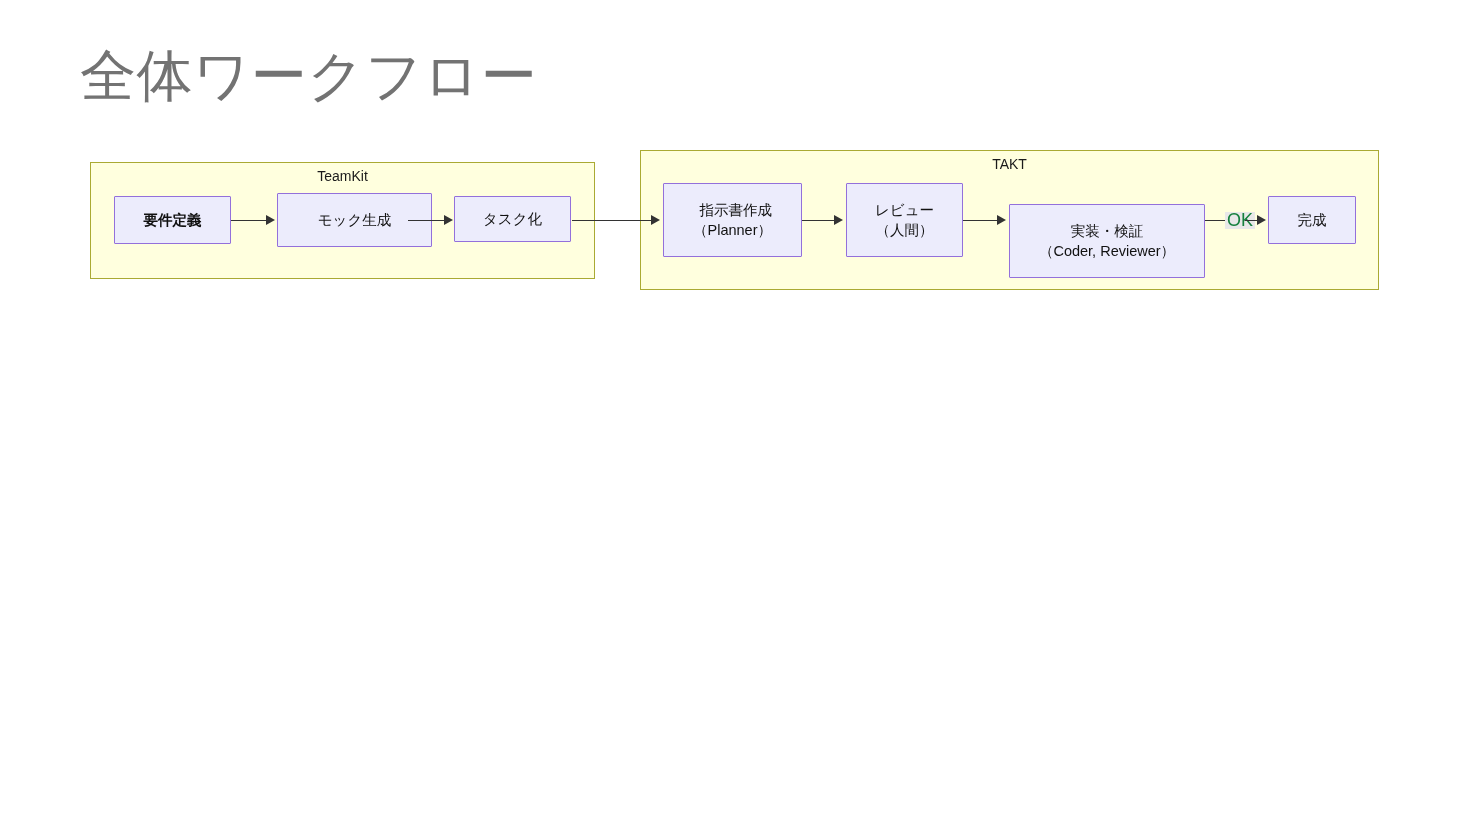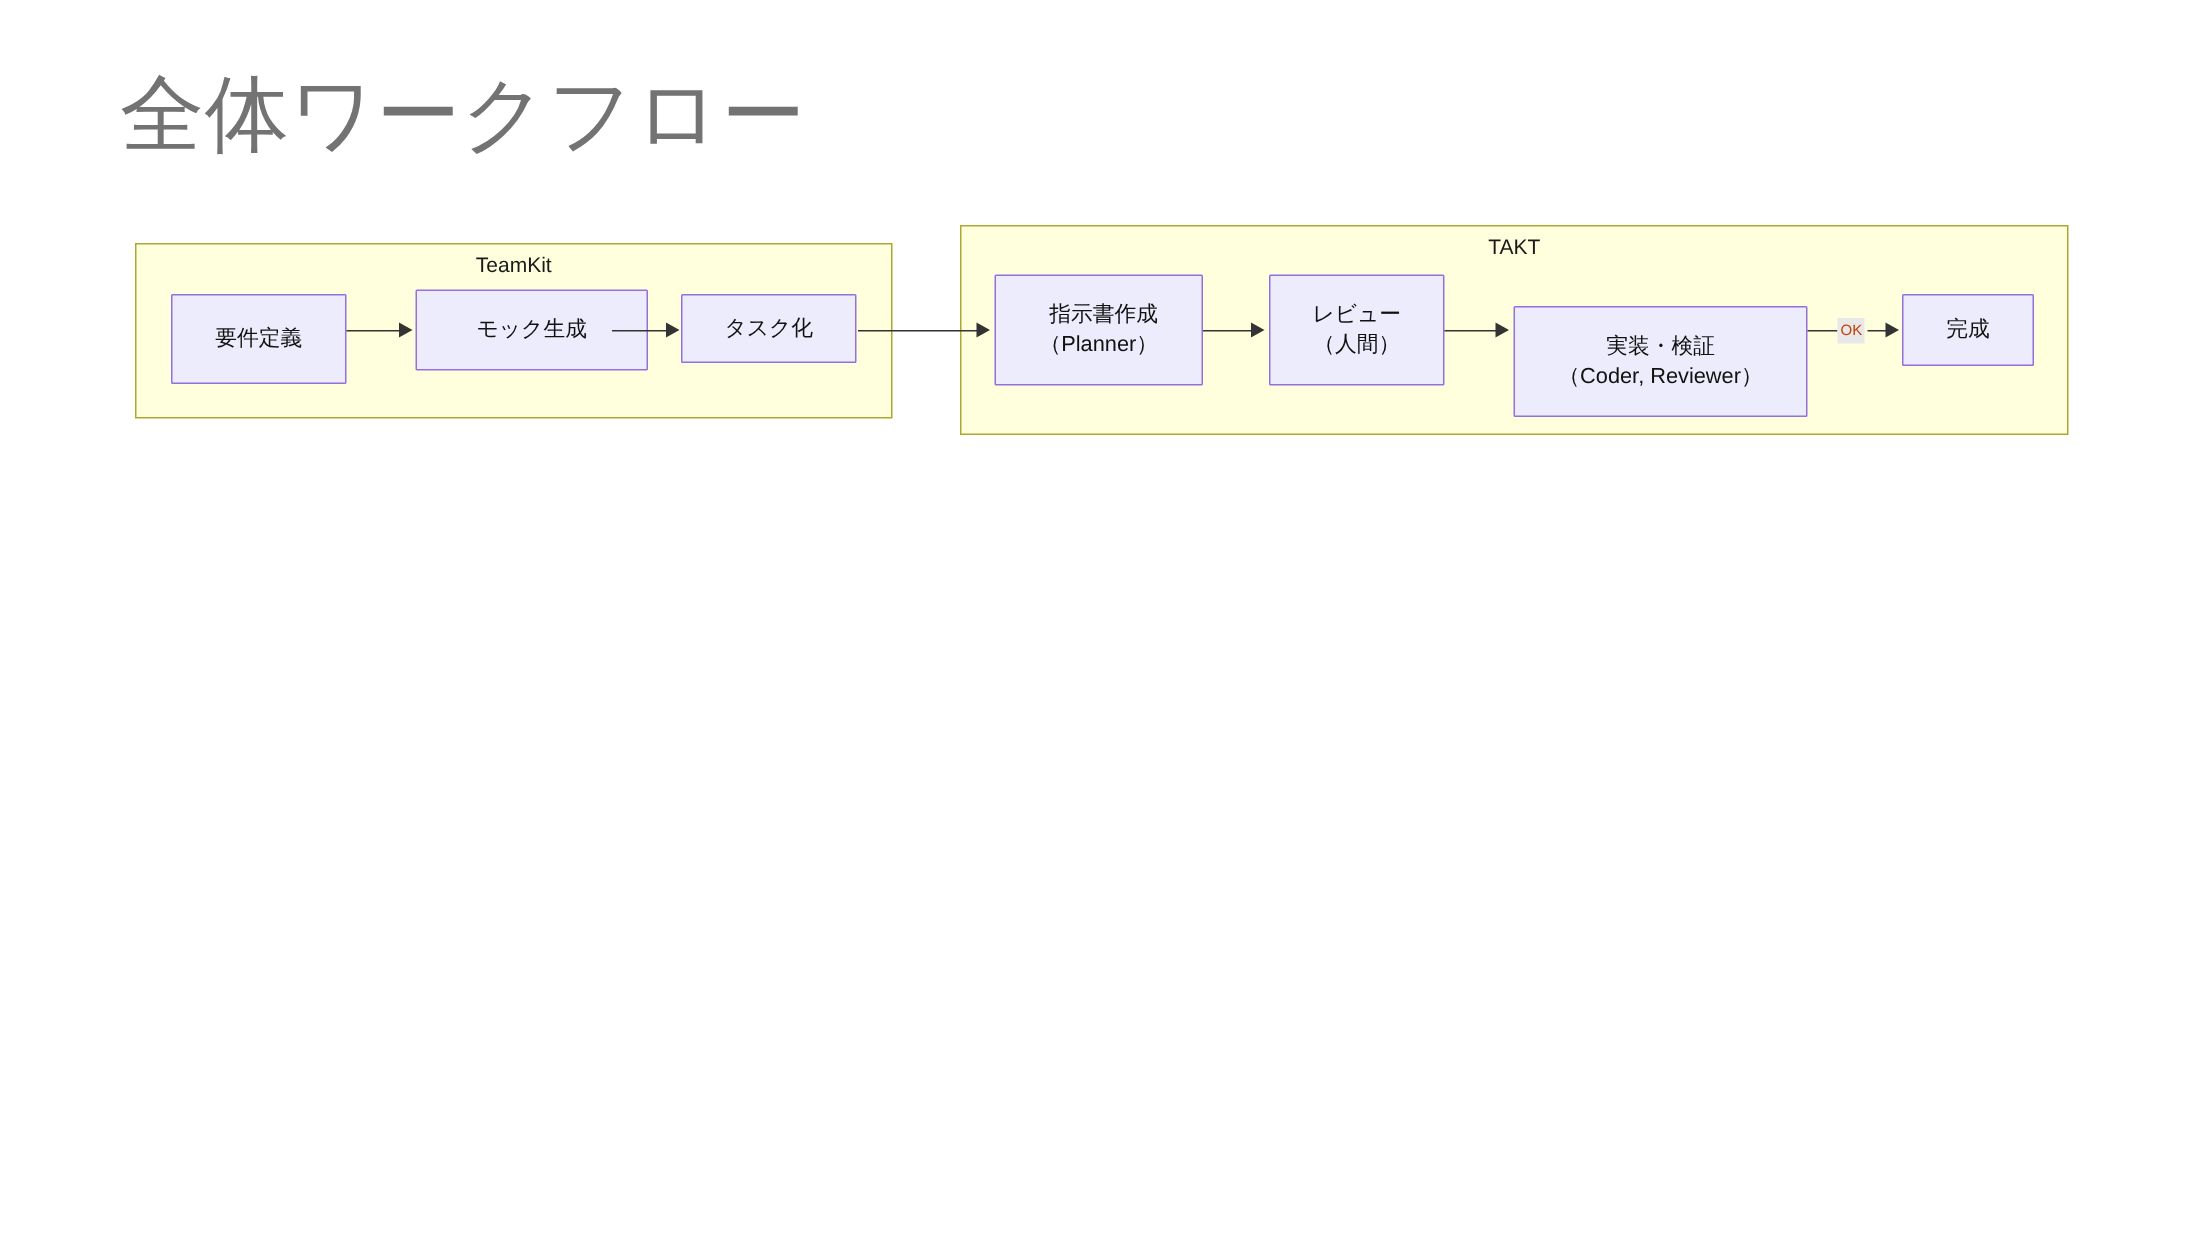--- a/index.html
+++ b/index.html
@@ -80,21 +80,21 @@
     display: flex;
     align-items: center;
     justify-content: center;
     text-align: center;
     font-size: 14.5px;
     line-height: 20px;
     color: #111111;
     white-space: pre-line;
   }
 
-  #node-requirements { left: 114px; top: 196px; width: 117px; height: 60px; }
+  #node-requirements { left: 114px; top: 196px; width: 117px; height: 48px; font-weight: bold; }
   #node-mock         { left: 277px; top: 193px; width: 155px; height: 54px; }
   #node-task         { left: 454px; top: 196px; width: 117px; height: 46px; }
   #node-planner      { left: 663px; top: 183px; width: 139px; height: 74px; text-align: right; }
   #node-review       { left: 846px; top: 183px; width: 117px; height: 74px; }
   #node-impl         { left: 1009px; top: 183px; width: 196px; height: 74px; margin-top: 21px; }
   #node-done         { left: 1268px; top: 196px; width: 88px; height: 48px; }
 
   
   .edge-line {
     position: absolute;
@@ -105,24 +105,24 @@
     position: absolute;
     width: 0;
     height: 0;
     border-top: 5px solid transparent;
     border-bottom: 5px solid transparent;
     border-left: 9px solid #333333;
   }
   .edge-label {
     position: absolute;
     background: #e8e8e8;
-    font-size: 10px;
+    font-size: 18px;
     line-height: 15px;
     padding: 1px 2px;
-    color: #c2410c;
+    color: #15803d;
     white-space: nowrap;
   }
 </style>
 </head>
 <body>
 
 <div id="page-title">全体ワークフロー</div>
 
 <div id="diagram">
 

